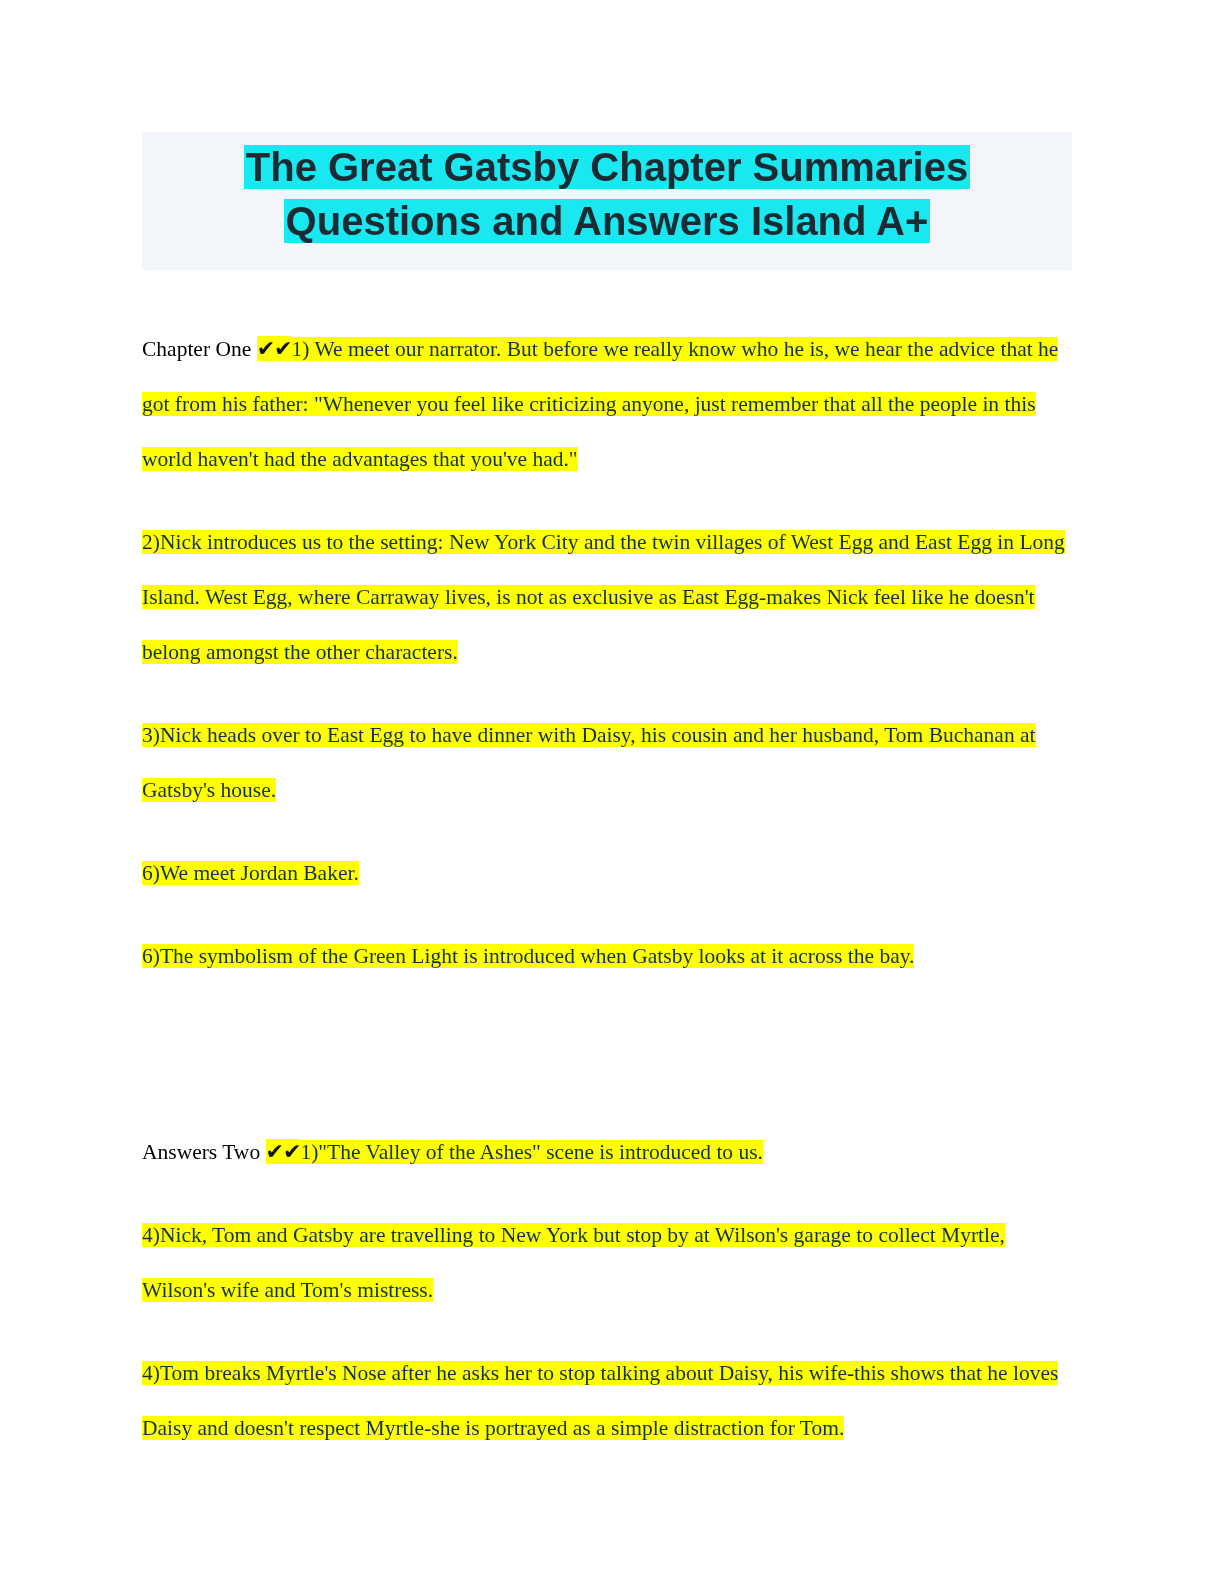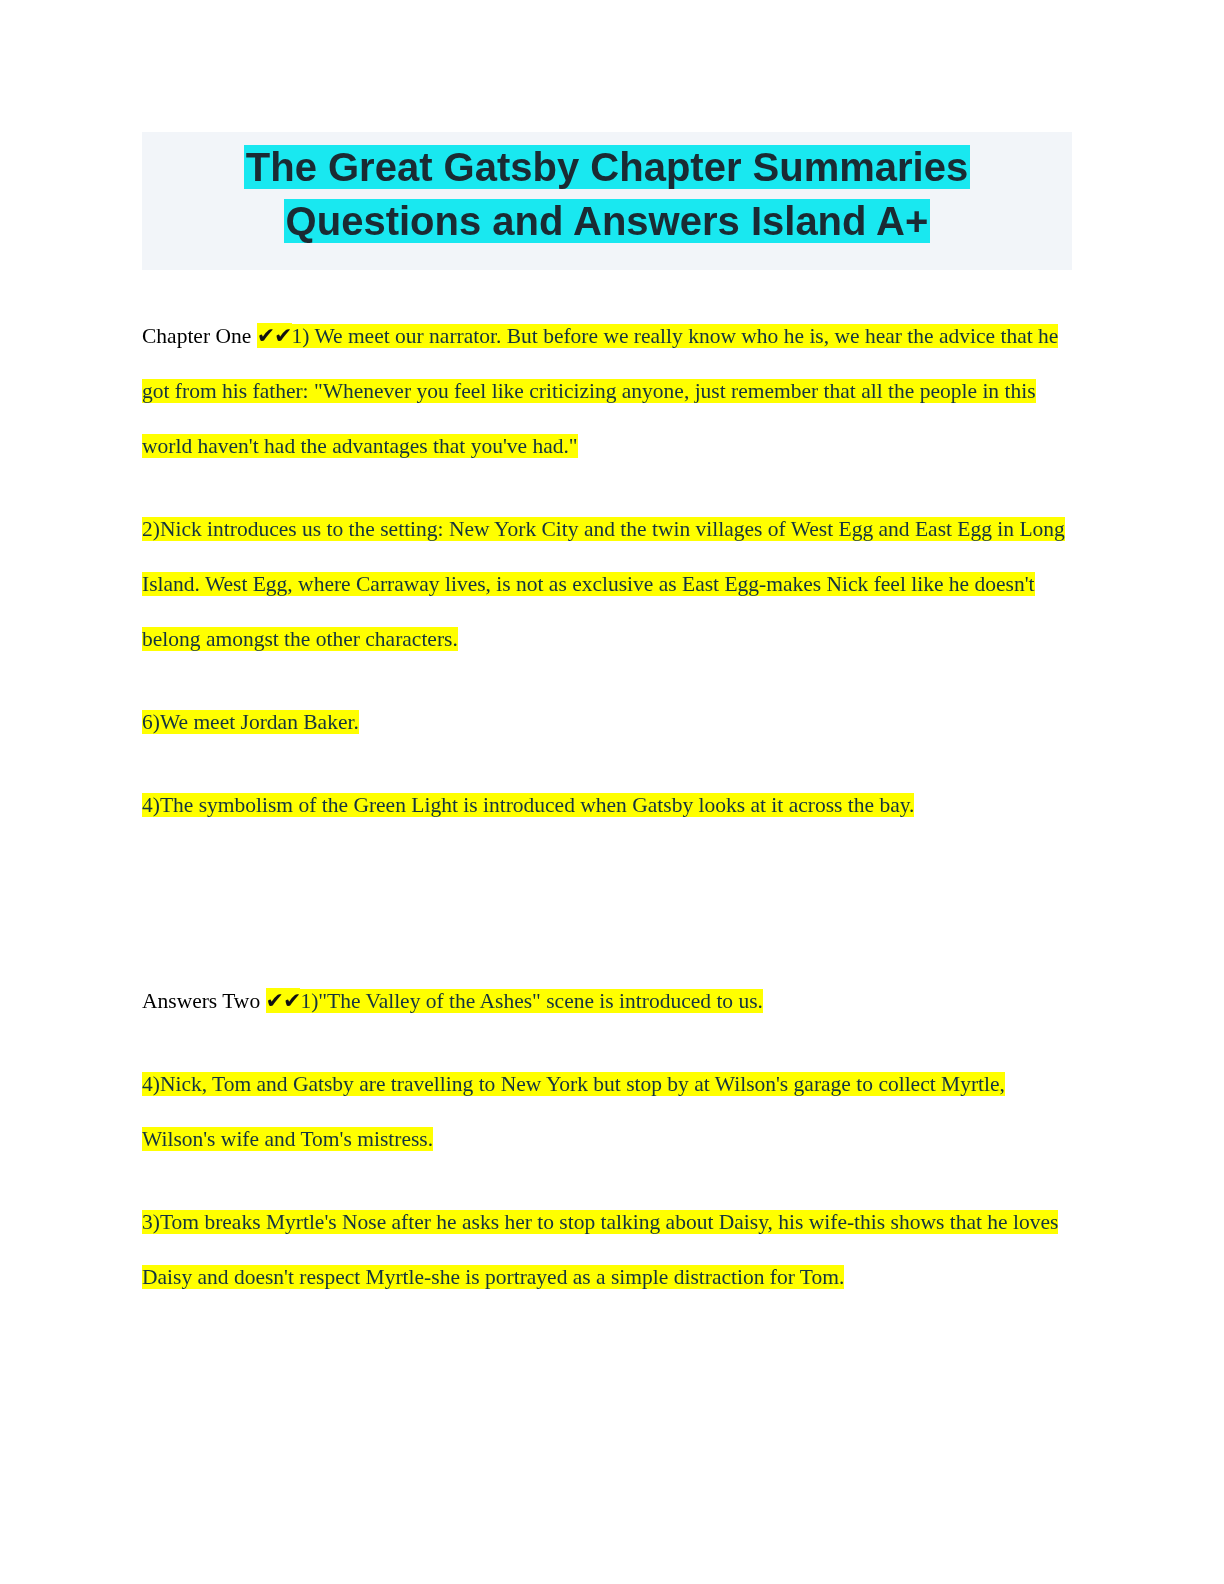--- a/index.html
+++ b/index.html
@@ -38,21 +38,21 @@
     color: #1a2b33;
     letter-spacing: 0px;
   }
   .title-line span.hl {
     background: #19e8f0;
     padding: 0 2px;
   }
   .body-area {
     position: absolute;
     left: 142px;
-    top: 308px;
+    top: 321px;
     width: 930px;
   }
   p.para {
     margin: 0 0 28px 0;
     font-size: 21.5px;
     line-height: 55px;
     color: #14343f;
     text-align: left;
   }
   p.para .hl {
@@ -90,38 +90,41 @@
   <div class="body-area">
 
     <p class="para">
       <span class="plain">Chapter One </span><span class="chk hl">✔✔</span><span class="hl">1) We meet our narrator. But before we really know who he is, we hear the advice that he got from his father: "Whenever you feel like criticizing anyone, just remember that all the people in this world haven't had the advantages that you've had."</span>
     </p>
 
     <p class="para">
       <span class="hl">2)Nick introduces us to the setting: New York City and the twin villages of West Egg and East Egg in Long Island. West Egg, where Carraway lives, is not as exclusive as East Egg-makes Nick feel like he doesn't belong amongst the other characters.</span>
     </p>
 
+    <p class="para">
+      <span class="hl">3)Nick heads over to East Egg to have dinner with Daisy, his cousin and her husband, Tom Buchanan at Gatsby's house.</span>
+    </p>
 
     <p class="para">
       <span class="hl">6)We meet Jordan Baker.</span>
     </p>
 
     <p class="para">
-      <span class="hl">4)The symbolism of the Green Light is introduced when Gatsby looks at it across the bay.</span>
+      <span class="hl">6)The symbolism of the Green Light is introduced when Gatsby looks at it across the bay.</span>
     </p>
 
     <div class="spacer-gap"></div>
 
     <p class="para">
       <span class="plain">Answers Two </span><span class="chk hl">✔✔</span><span class="hl">1)"The Valley of the Ashes" scene is introduced to us.</span>
     </p>
 
     <p class="para">
       <span class="hl">4)Nick, Tom and Gatsby are travelling to New York but stop by at Wilson's garage to collect Myrtle, Wilson's wife and Tom's mistress.</span>
     </p>
 
 
     <p class="para">
-      <span class="hl">3)Tom breaks Myrtle's Nose after he asks her to stop talking about Daisy, his wife-this shows that he loves Daisy and doesn't respect Myrtle-she is portrayed as a simple distraction for Tom.</span>
+      <span class="hl">4)Tom breaks Myrtle's Nose after he asks her to stop talking about Daisy, his wife-this shows that he loves Daisy and doesn't respect Myrtle-she is portrayed as a simple distraction for Tom.</span>
     </p>
 
   </div>
 </div>
 
 </body></html>

